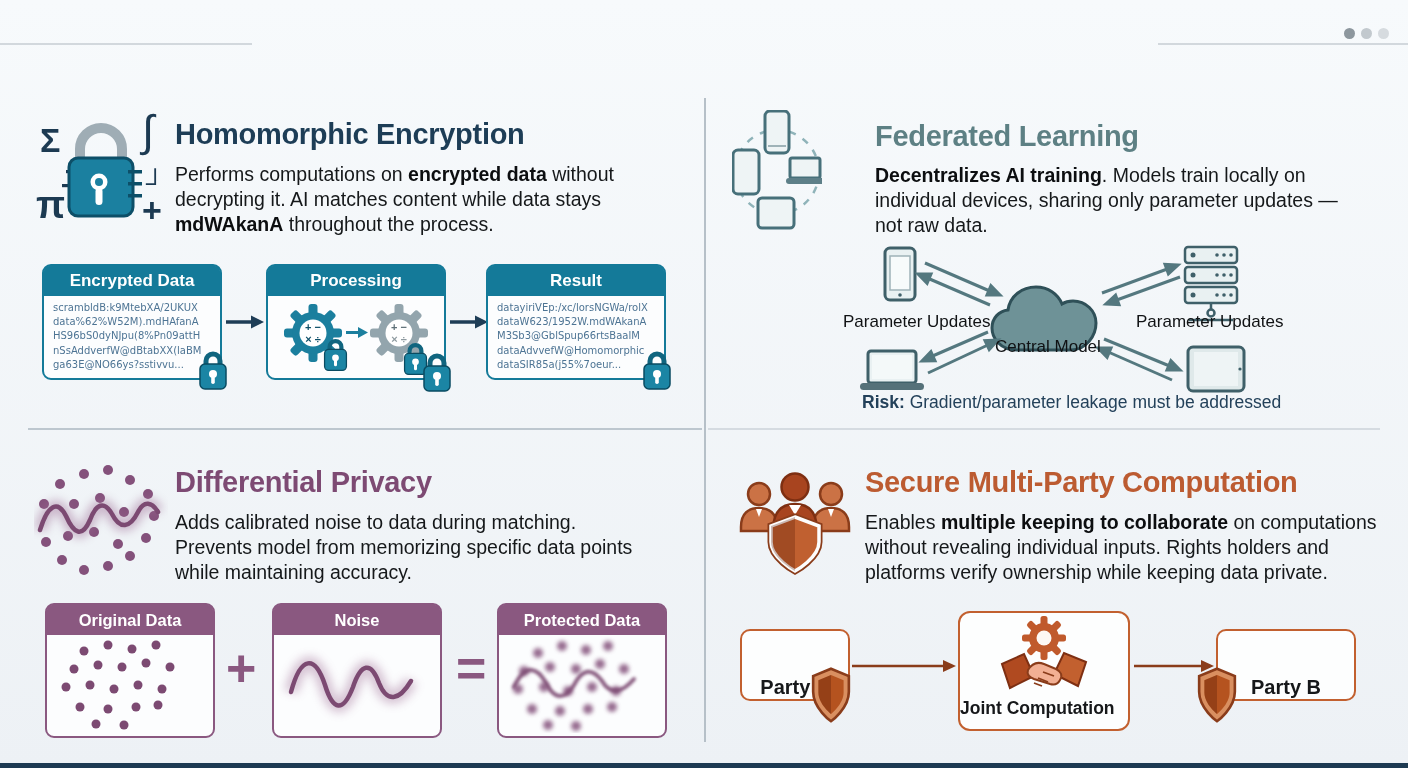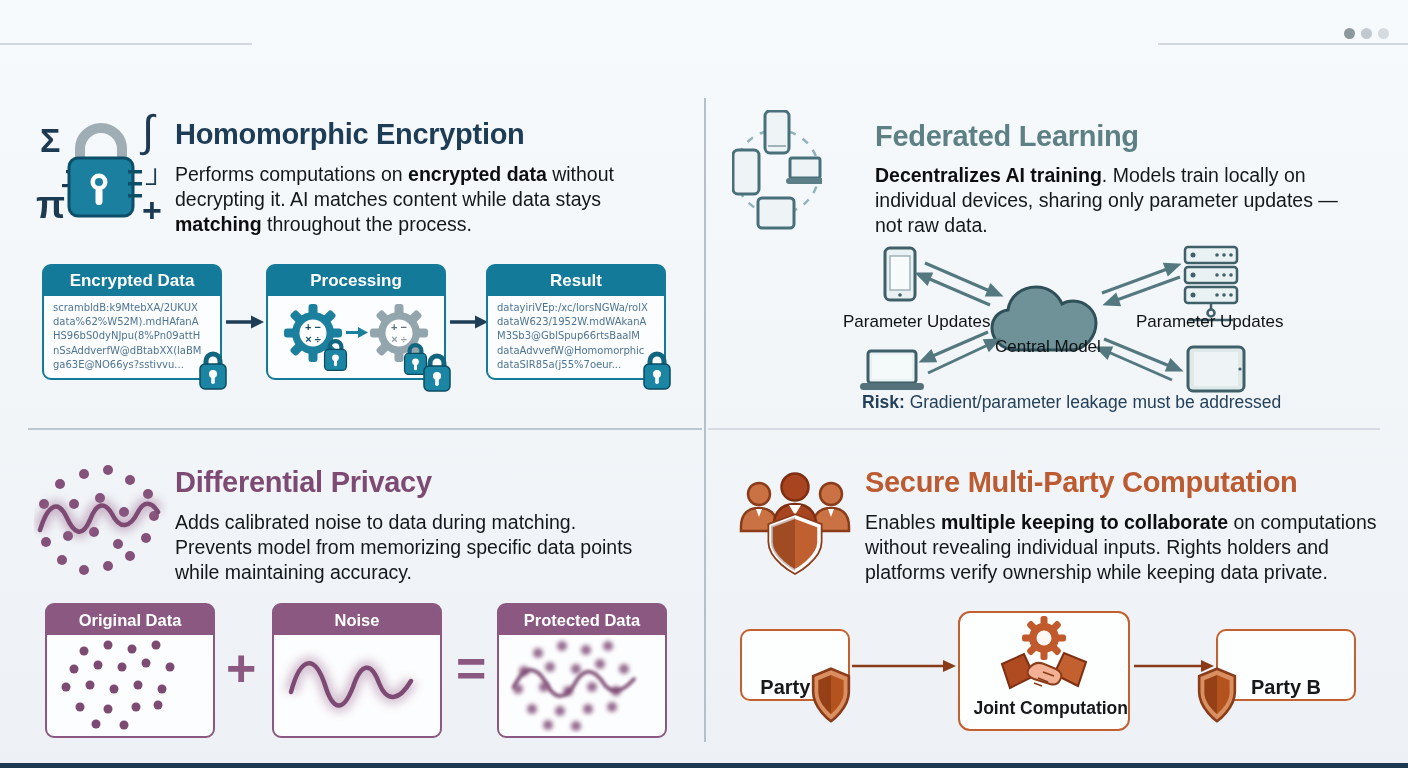--- a/index.html
+++ b/index.html
@@ -13,21 +13,21 @@
 .para{position:absolute;font-size:19.5px;line-height:25px;color:#15181a}
 .para b{color:#0c0e10}
 .fbox{position:absolute;border-radius:9px;background:#fcfdfe}
 .fbox .hd{height:30px;line-height:30px;text-align:center;color:#fff;font-weight:bold;font-size:17px;border-radius:5px 5px 0 0}
 .teal{border:2.5px solid #147a99}
 .teal .hd{background:#147a99}
 .plum{border:2.5px solid #8a5880}
 .plum .hd{background:#8a5880}
 .party-box{position:absolute;border:2.5px solid #c2602f;border-radius:10px;background:#fdfefe;display:flex;align-items:flex-end;justify-content:center;font-size:20px;font-weight:bold;color:#16181a}
 .joint-box{position:absolute;border:2.5px solid #c2602f;border-radius:12px;background:#fdfefe}
-.joint-label{position:absolute;left:0;right:0;bottom:10px;text-align:right;font-size:17.5px;font-weight:bold;color:#16181a}
+.joint-label{position:absolute;left:0;right:0;bottom:10px;text-align:left;font-size:17.5px;font-weight:bold;color:#16181a}
 .scramble{position:absolute;font-family:"DejaVu Sans",sans-serif;font-size:10px;line-height:14.2px;color:#4d7494;white-space:nowrap;overflow:hidden}
 .oplabel{position:absolute;font-weight:bold;color:#8a5880;font-size:52px}
 .dia-label{position:absolute;font-size:17px;color:#101214}
 .risk{position:absolute;font-size:17.5px;color:#23415a}
 .risk b{font-weight:bold}
 .vdiv{position:absolute;left:704px;top:98px;width:2px;height:644px;background:#b6c0c8}
 .hdiv{position:absolute;height:1.5px;background:#c0cad2}
 .bottombar{position:absolute;left:0;bottom:0;width:1408px;height:5px;background:#1d3a52}
 svg{position:absolute}
 svg text{font-family:"Liberation Sans",sans-serif}
@@ -66,21 +66,21 @@
       <rect x="33" y="50" width="64" height="58" rx="9" fill="#1b80a0" stroke="#0d4f68" stroke-width="3"></rect>
       <rect x="92" y="62" width="14" height="3.5" fill="#0d4f68"></rect>
       <rect x="92" y="74" width="14" height="3.5" fill="#0d4f68"></rect>
       <rect x="92" y="86" width="14" height="3.5" fill="#0d4f68"></rect>
       <circle cx="63" cy="74" r="8.5" fill="#fff"></circle>
       <rect x="59.5" y="80" width="7" height="17" rx="3.5" fill="#fff"></rect>
       <circle cx="63" cy="74" r="4" fill="#1b80a0"></circle>
     </svg>
     <h2 class="sec-title" style="left:175px;top:118px;color:#1d3d56">Homomorphic Encryption</h2>
     <p class="para" style="left:175px;top:162px;width:470px">
-      <span>Performs computations on </span><b>encrypted data</b><span> without decrypting it. AI matches content while data stays </span><b>matching</b><span> throughout the process.</span>
+      <span>Performs computations on </span><b>encrypted data</b><span> without decrypting it. AI matches content while data stays </span><b>mdWAkanA</b><span> throughout the process.</span>
     </p>
 
     <div class="fbox teal" style="left:42px;top:264px;width:180px;height:116px">
       <div class="hd">Encrypted Data</div>
     </div>
     <div class="scramble" style="left:53px;top:301px;width:164px">
       <div>scrambldB:k9MtebXA/2UKUX</div>
       <div>data%62%W52M).mdHAfanA</div>
       <div>HS96bS0dyNJpu(8%Pn09attH</div>
       <div>nSsAddverfW@dBtabXX(laBM</div>

